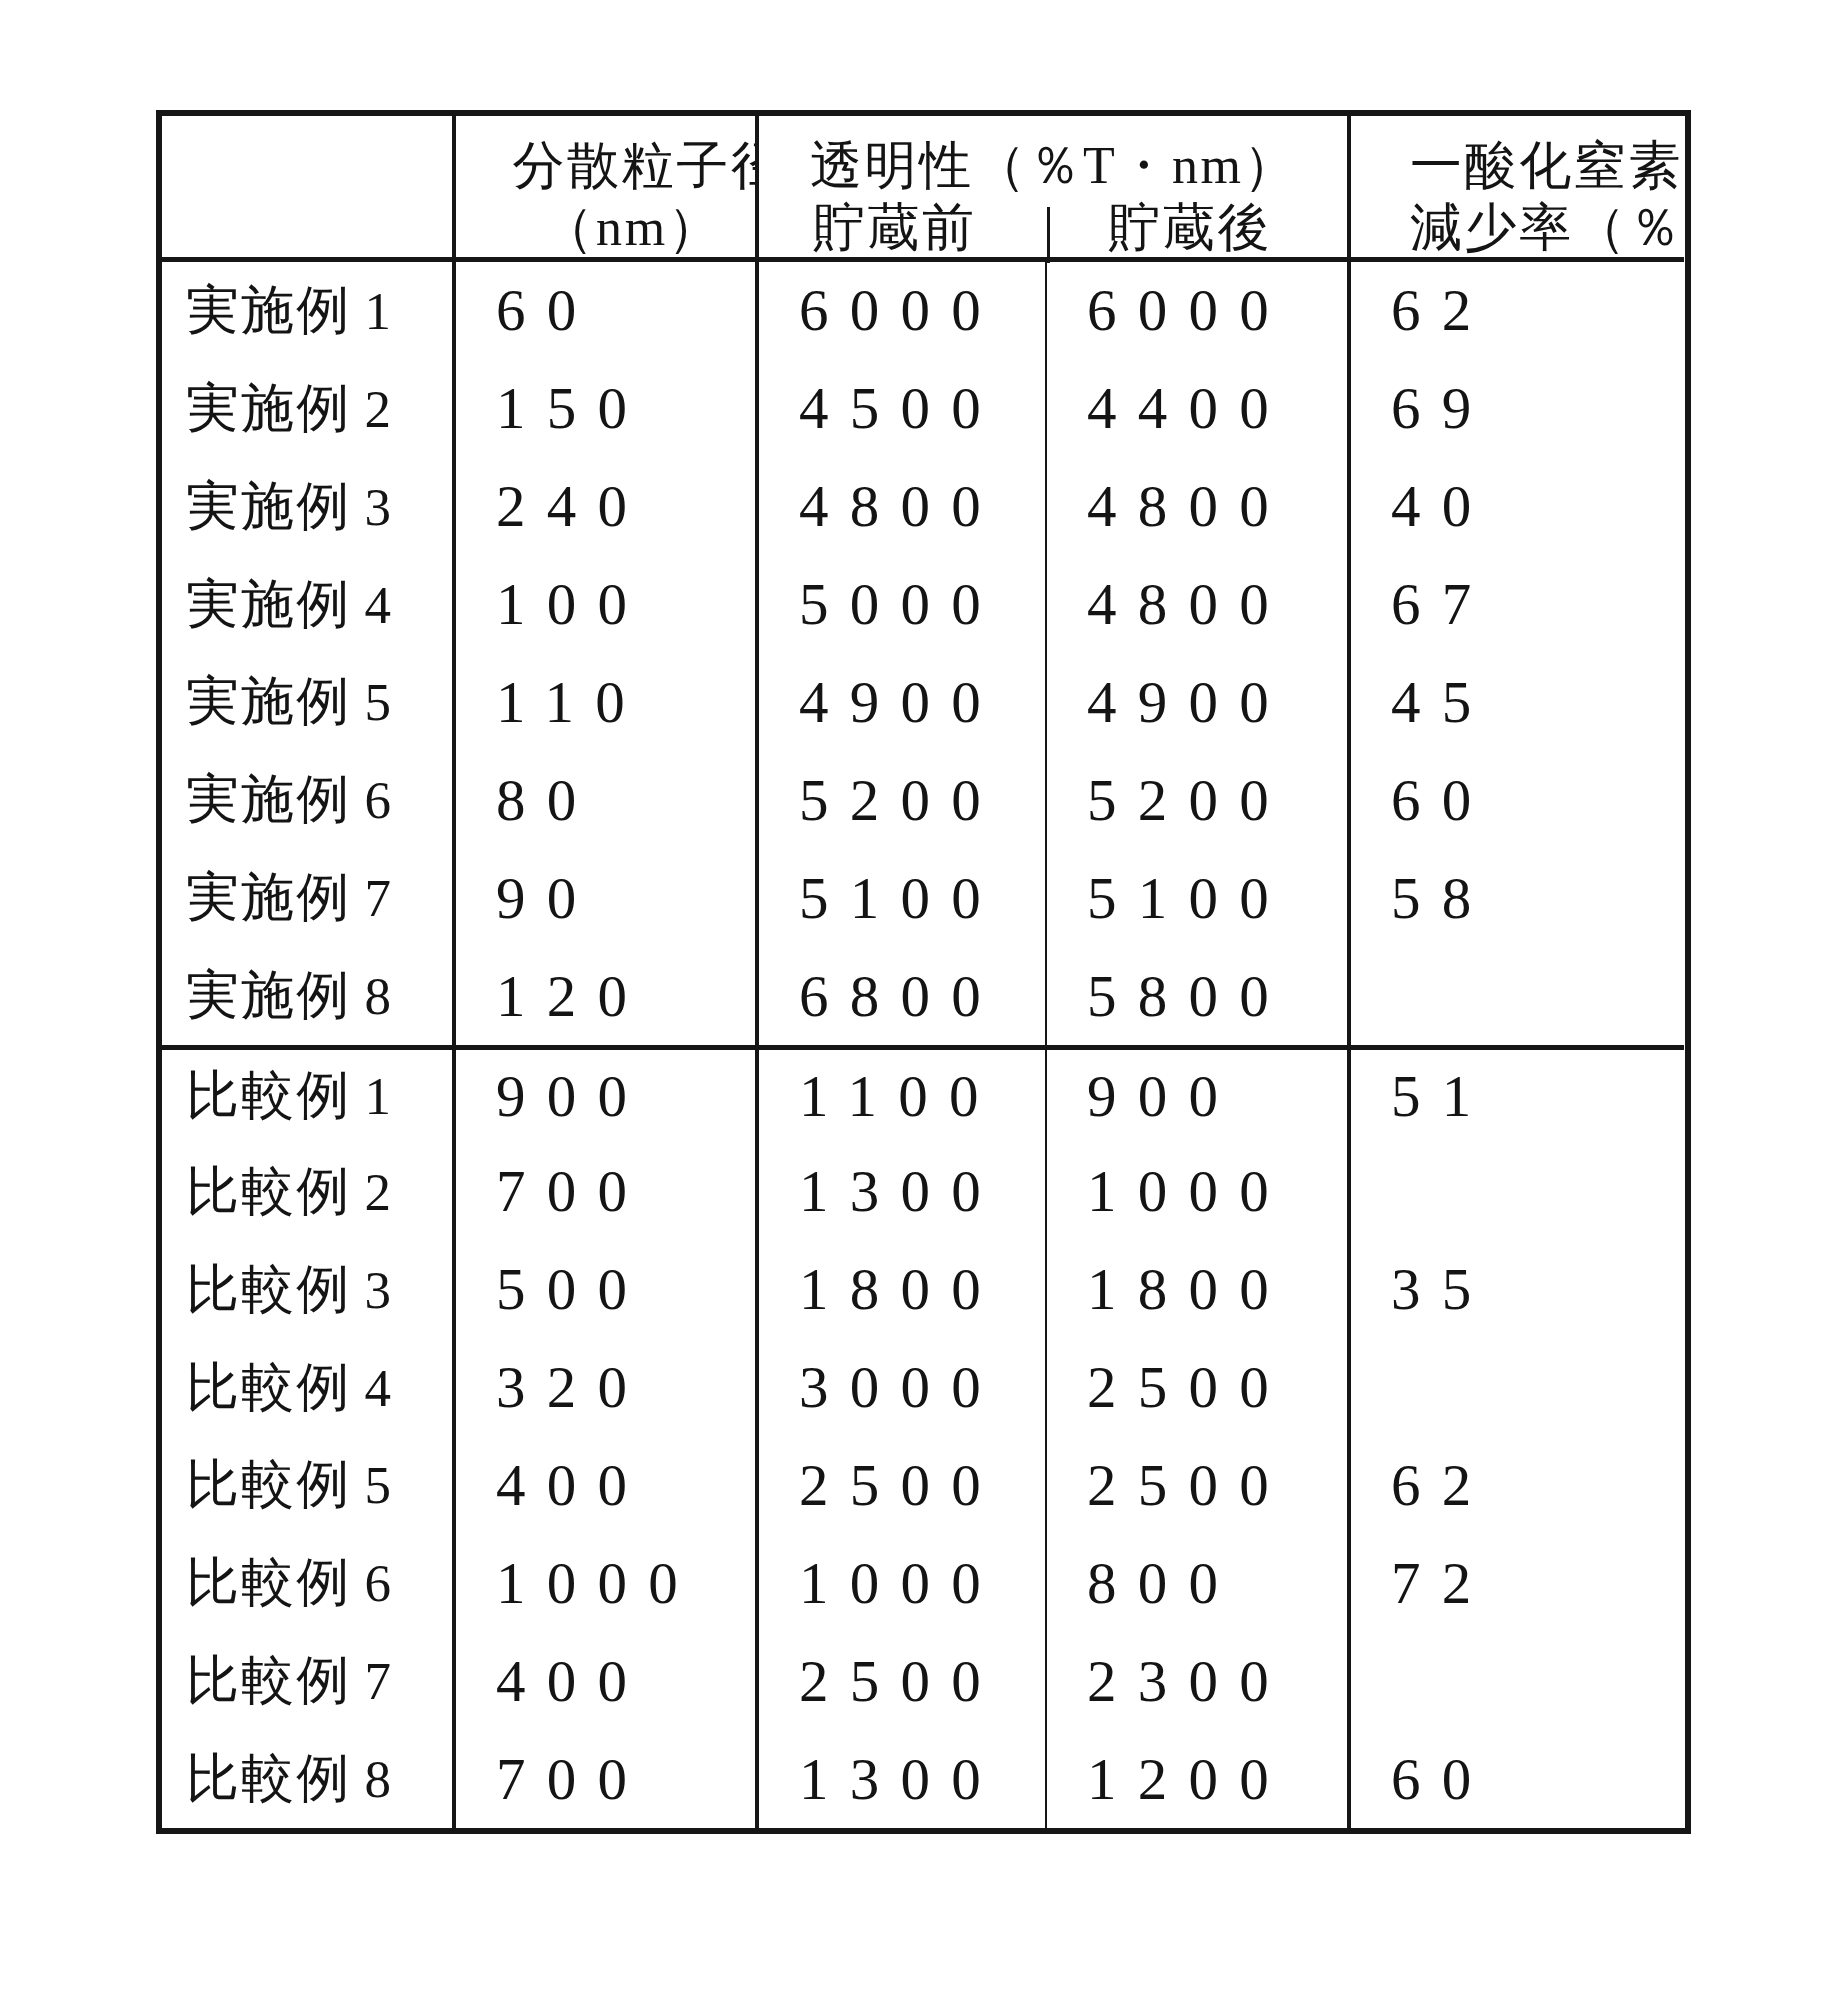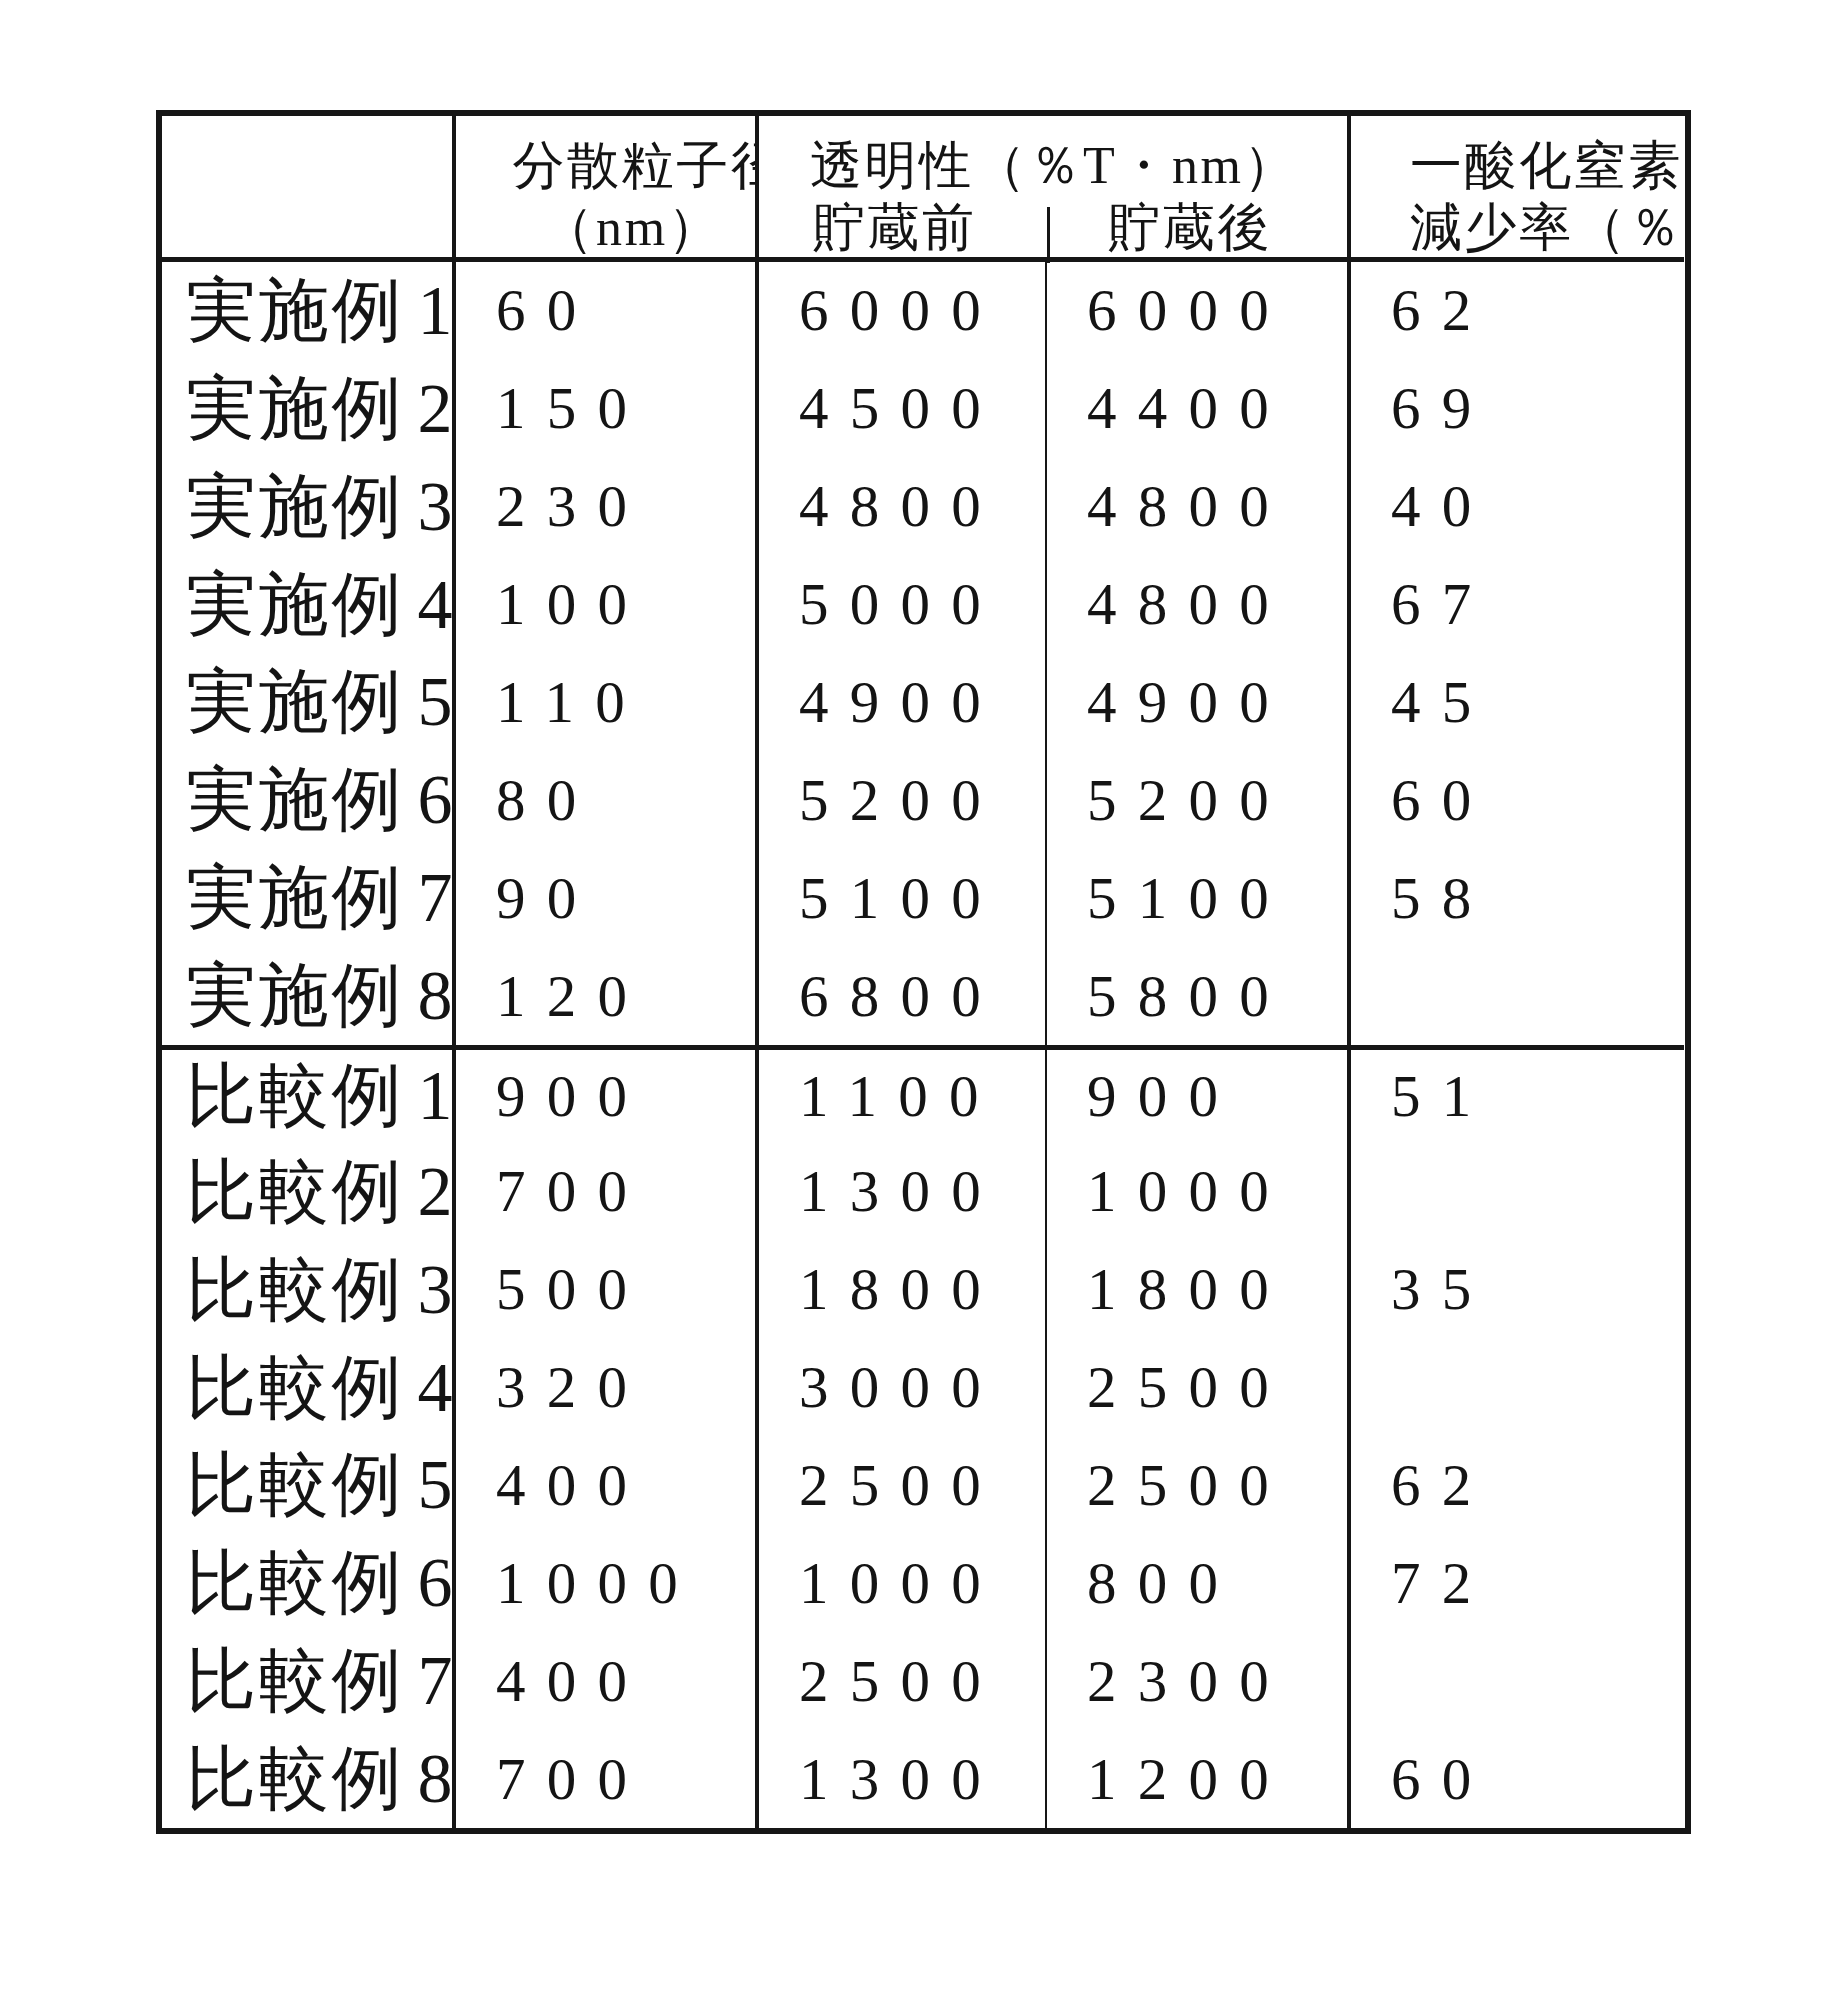--- a/index.html
+++ b/index.html
@@ -39,21 +39,21 @@
   .prepost{display:flex;}
   .prepost .pre{margin-left:2.9px;}
   .prepost .post{margin-left:116px;}
   .h-no{padding-left:29px;}
   
   .hdr-subdivider{
     position:absolute;left:891px;top:96px;width:2.9px;height:56px;
     background:#161616;
   }
   
-  .label-cell{padding-left:24px;font-size:70px;letter-spacing:0.04em;}
+  .label-cell{padding-left:24px;font-size:53px;letter-spacing:0.04em;}
   .label-cell .rnum{margin-left:13.2px;letter-spacing:0;}
   .val{padding-left:40px;font-size:59px;letter-spacing:0.36em;}
   .section-start{border-top:5.9px solid #161616;}
 </style>
 </head>
 <body>
 
 <div class="sheet">
   <div class="dtable" id="grid">
 
@@ -92,21 +92,21 @@
   </div>
   <div class="cell bv val">150</div>
   <div class="cell bv-thin val">4500</div>
   <div class="cell bv val">4400</div>
   <div class="cell val">69</div>
 
   <div class="cell bv label-cell">
     <span>実施例</span>
         <span class="rnum">3</span>
   </div>
-  <div class="cell bv val">230</div>
+  <div class="cell bv val">240</div>
   <div class="cell bv-thin val">4800</div>
   <div class="cell bv val">4800</div>
   <div class="cell val">40</div>
 
   <div class="cell bv label-cell">
     <span>実施例</span>
         <span class="rnum">4</span>
   </div>
   <div class="cell bv val">100</div>
   <div class="cell bv-thin val">5000</div>

